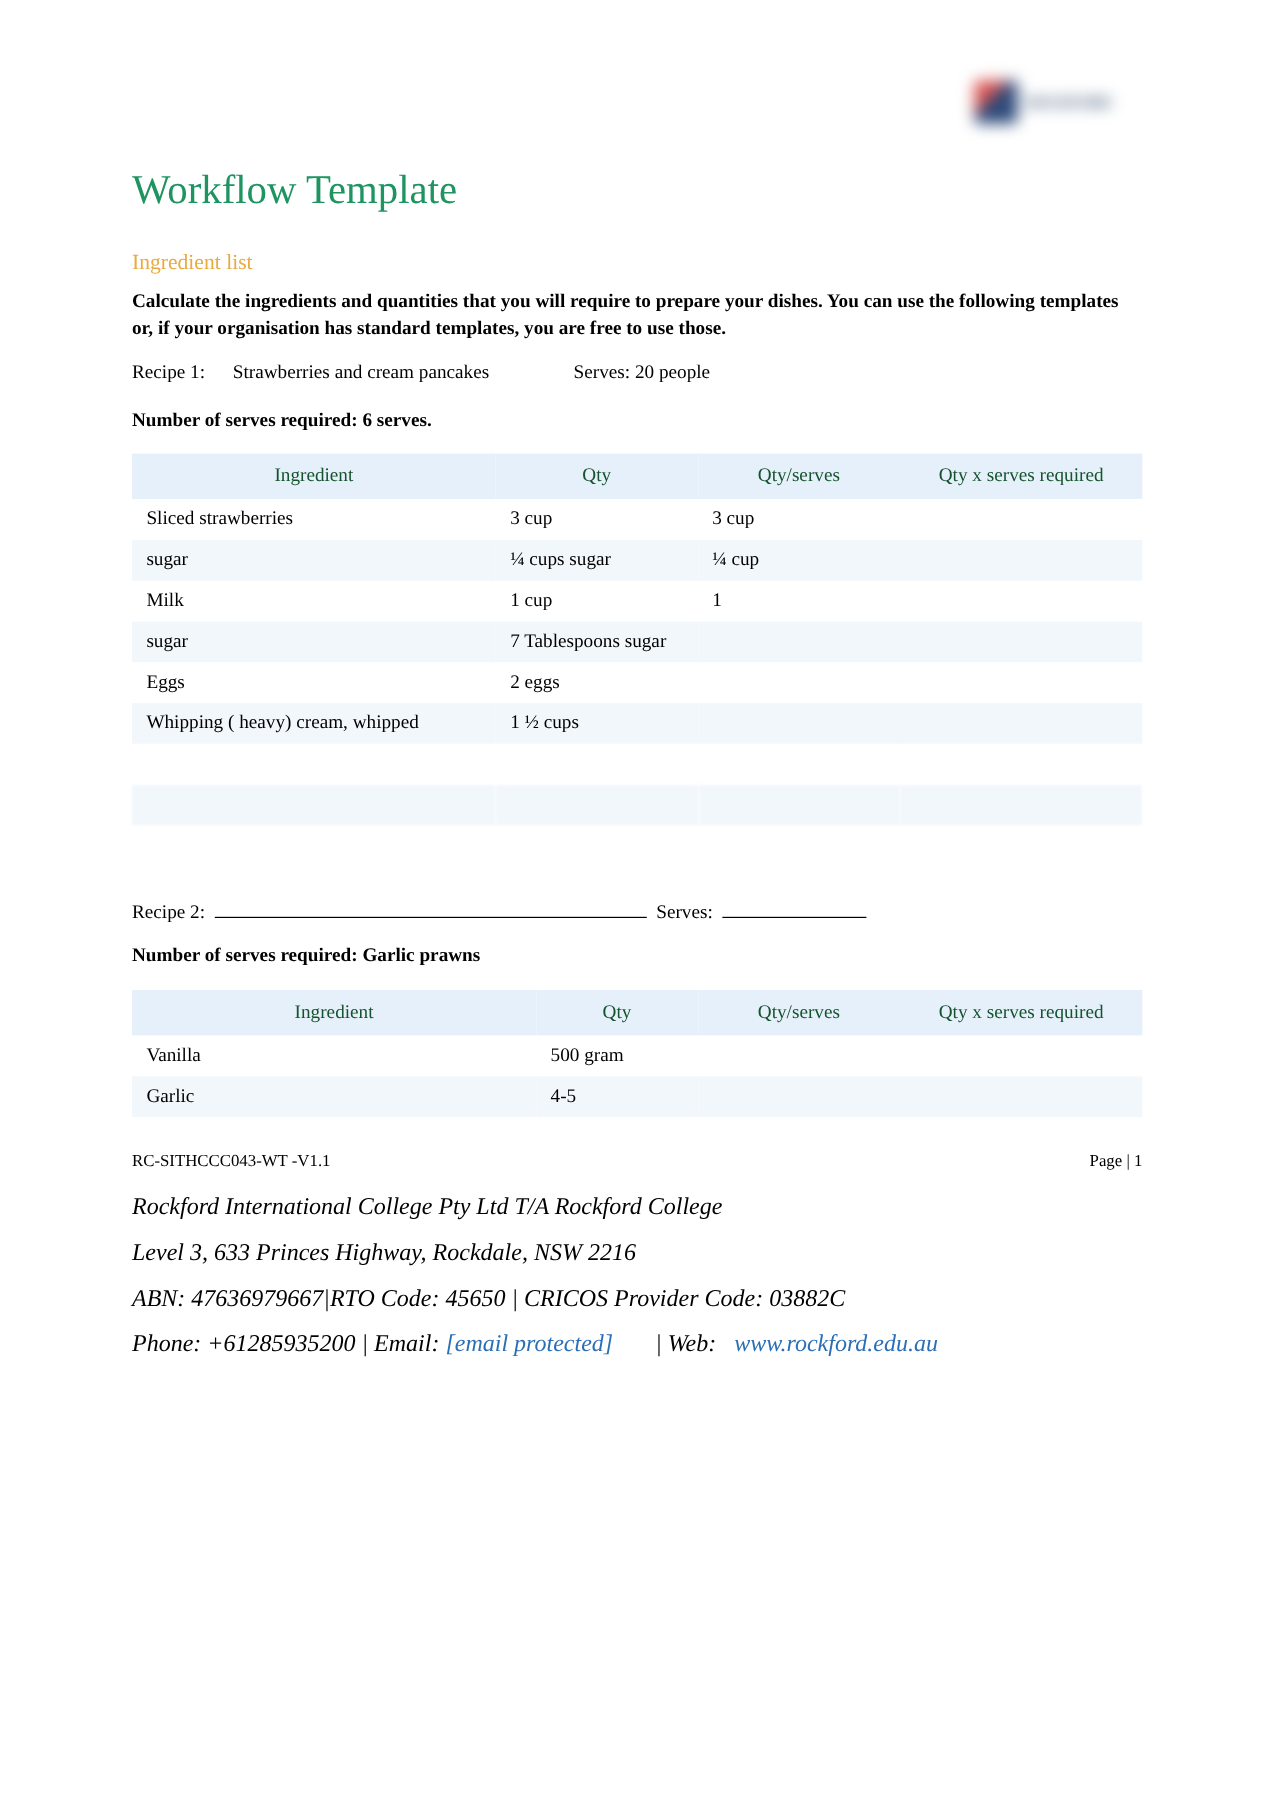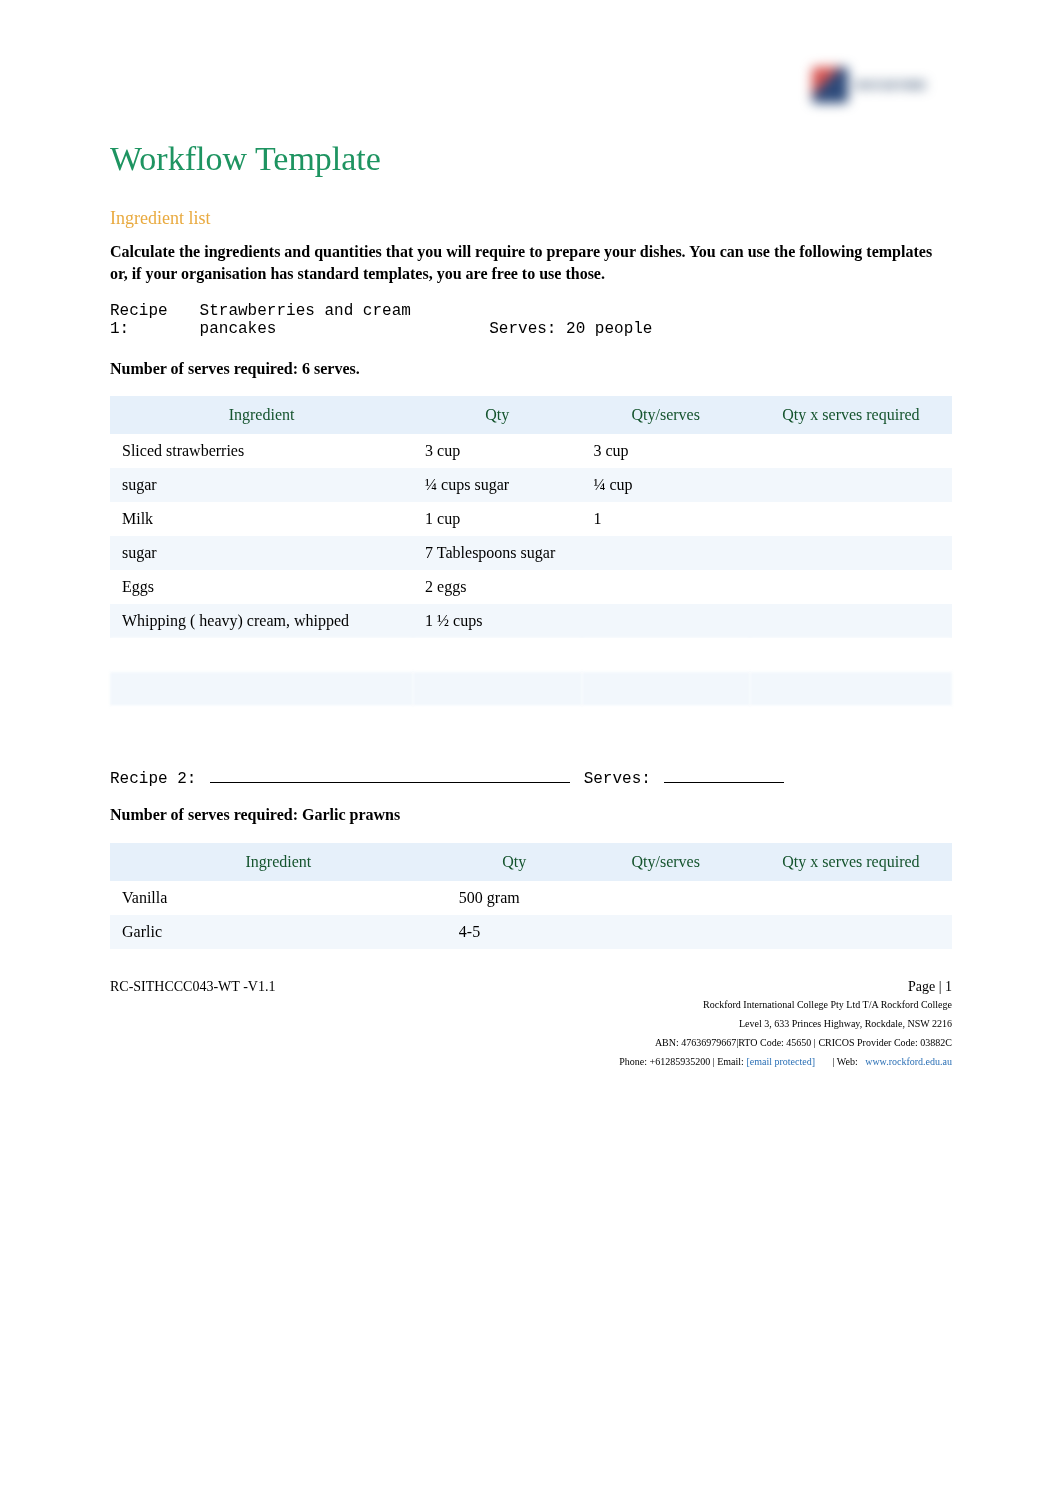--- a/index.html
+++ b/index.html
@@ -36,21 +36,21 @@
       margin-top: 80px;
       margin-bottom: 30px;
     }
     h2.sub {
       color: #e9aa3f;
       font-size: 18px;
       font-weight: normal;
       margin-bottom: 12px;
     }
     p { font-size: 16px; line-height: 1.4; margin-bottom: 16px; font-weight: bold; }
-    .recipe-line { margin-top: 8px; margin-bottom: 16px; font-size: 16px; font-family: Liberation Mono, monospace; }
+    .recipe-line { margin-top: 8px; margin-bottom: 16px; font-size: 16px; }
     .recipe-line .label { display: inline-block; width: 80px; }
     .recipe-line .name { display: inline-block; width: 280px; }
     .recipe-line .serves-label { display: inline-block; }
     .fill-line {
       display: inline-block;
       border-bottom: 1px solid #000;
       min-width: 360px;
       vertical-align: baseline;
       margin: 0 4px;
     }
@@ -89,26 +89,28 @@
     .t2 .c1 { width: 40%; }
     .t2 .c2 { width: 16%; }
     .t2 .c3 { width: 20%; }
     .t2 .c4 { width: 24%; }
     .tghost td { background: linear-gradient(to right, #eaf2fb, #fff 60%, #eaf2fb); height:34px; filter: blur(1.5px); }
     .footer-code {
       display: flex;
       justify-content: space-between;
       font-size: 14px;
       margin-top: 18px;
+      margin-bottom: 10px;
       gap: 20px;
     }
     .footer-center {
-      text-align: right;
-      font-size: 10px;
+      text-align: left;
+      font-size: 20px;
       line-height: 1.9;
+      font-style: italic;
     }
     .footer-center a, .link { color: #2a6fb5; text-decoration: none; }
     .gap1 { margin-top: 20px; }
   </style>
 </head>
 <body>
 
 <div class="logo-area">
   <div class="logo-mark"></div>
   <div class="logo-text">ROCKFORD</div>

